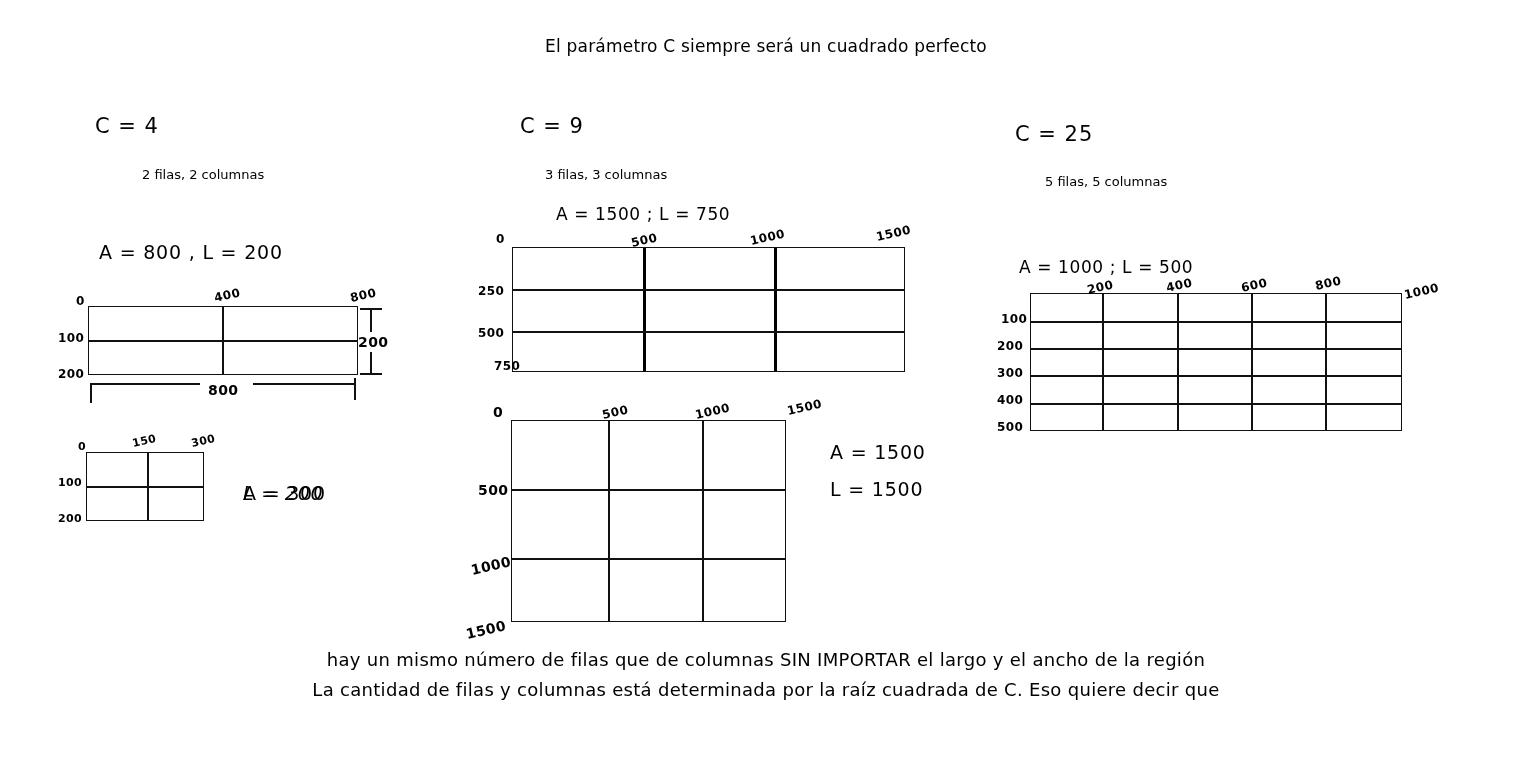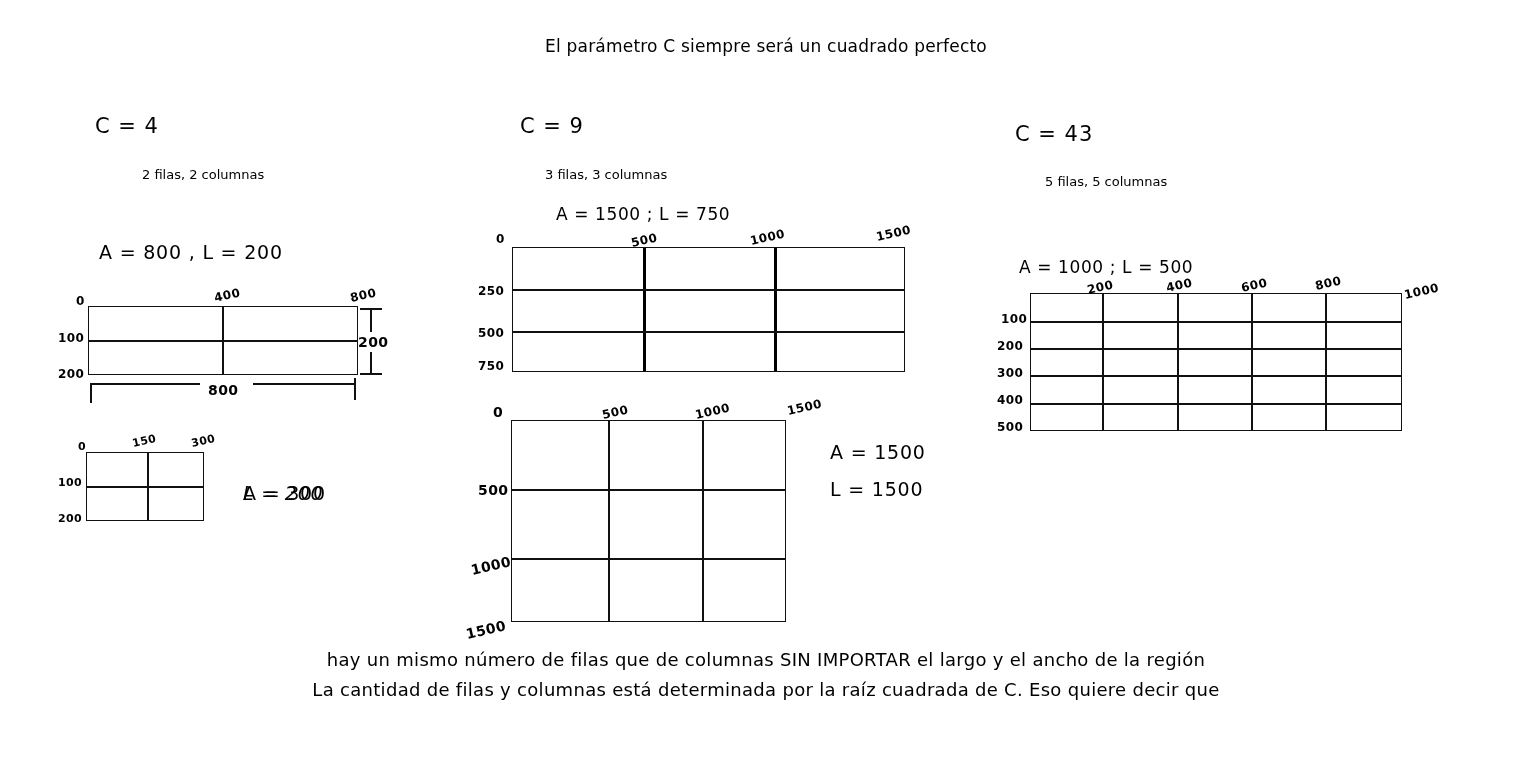--- a/index.html
+++ b/index.html
@@ -138,40 +138,40 @@
   <div class="vline major" style="left:261px;"></div>
   <div class="hline" style="top:41px;"></div>
   <div class="hline" style="top:83px;"></div>
 </div>
 <div class="abs tick" style="left:496px; top:232px;">0</div>
 <div class="abs tick rot" style="left:633px; top:236px;">500</div>
 <div class="abs tick rot" style="left:752px; top:234px;">1000</div>
 <div class="abs tick rot" style="left:878px; top:230px;">1500</div>
 <div class="abs tick" style="left:478px; top:284px;text-align:center;">250</div>
 <div class="abs tick" style="left:478px; top:326px;">500</div>
-<div class="abs tick" style="left:478px; top:359px;">750</div>
+<div class="abs tick" style="left:494px; top:359px;">750</div>
 
 <div class="grid" style="left:511px; top:420px; width:275px; height:202px;">
   <div class="vline" style="left:96px;"></div>
   <div class="vline" style="left:190px;"></div>
   <div class="hline" style="top:68px;"></div>
   <div class="hline" style="top:137px;"></div>
 </div>
 <div class="abs tick" style="left:493px; top:404px; font-size:14px;">0</div>
 <div class="abs tick rot" style="left:604px; top:408px;">500</div>
 <div class="abs tick rot" style="left:697px; top:408px;">1000</div>
 <div class="abs tick rot" style="left:789px; top:404px;">1500</div>
 <div class="abs tick" style="left:478px; top:482px; font-size:14px;">500</div>
 <div class="abs tick rot" style="left:473px; top:562px; font-size:14px;">1000</div>
 <div class="abs tick rot" style="left:468px; top:626px; font-size:14px;">1500</div>
 
 <div class="abs annot-lg" style="left:830px; top:441px;">A = 1500</div>
 <div class="abs annot-lg" style="left:830px; top:478px;">L = 1500</div>
 
-<div class="abs case-label" style="left:1015px; top:122px;">C = 43</div>
+<div class="abs case-label" style="left:1015px; top:122px;">C = 25</div>
 <div class="abs case-sub" style="left:1045px; top:174px;">5 filas, 5 columnas</div>
 
 <div class="abs annot" style="left:1019px; top:257px;">A = 1000 ;  L = 500</div>
 
 <div class="grid" style="left:1030px; top:293px; width:372px; height:138px;">
   <div class="vline" style="left:71px;"></div>
   <div class="vline" style="left:146px;"></div>
   <div class="vline" style="left:220px;"></div>
   <div class="vline" style="left:294px;"></div>
   <div class="hline" style="top:27px;"></div>

